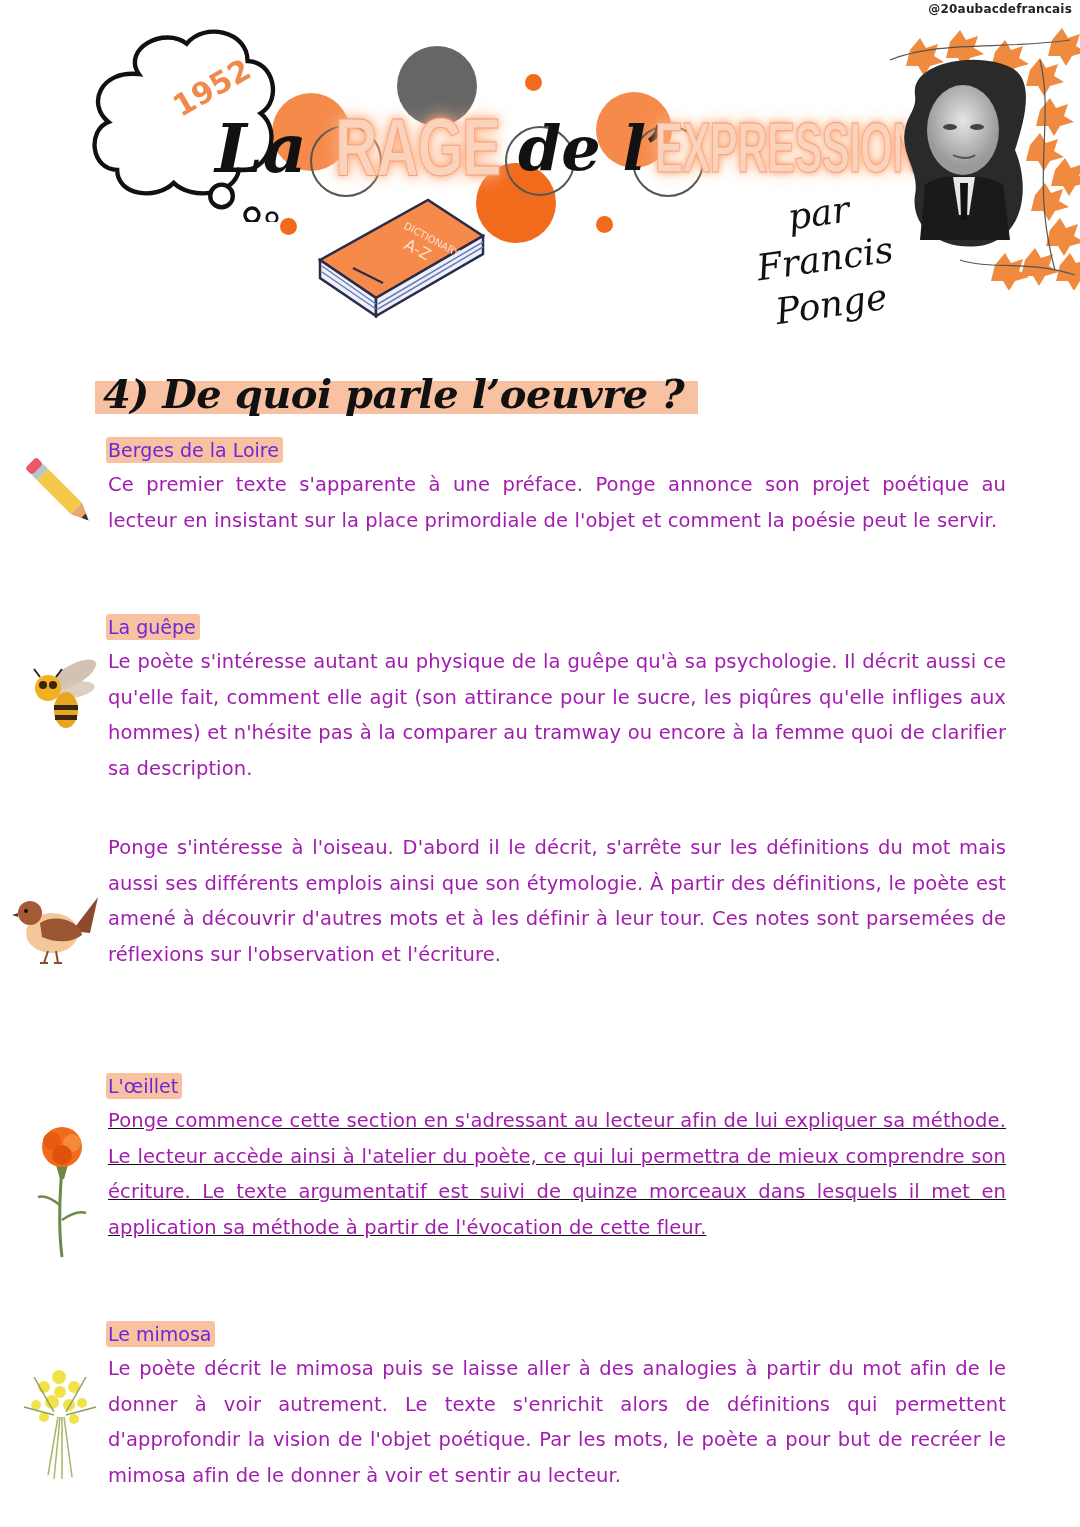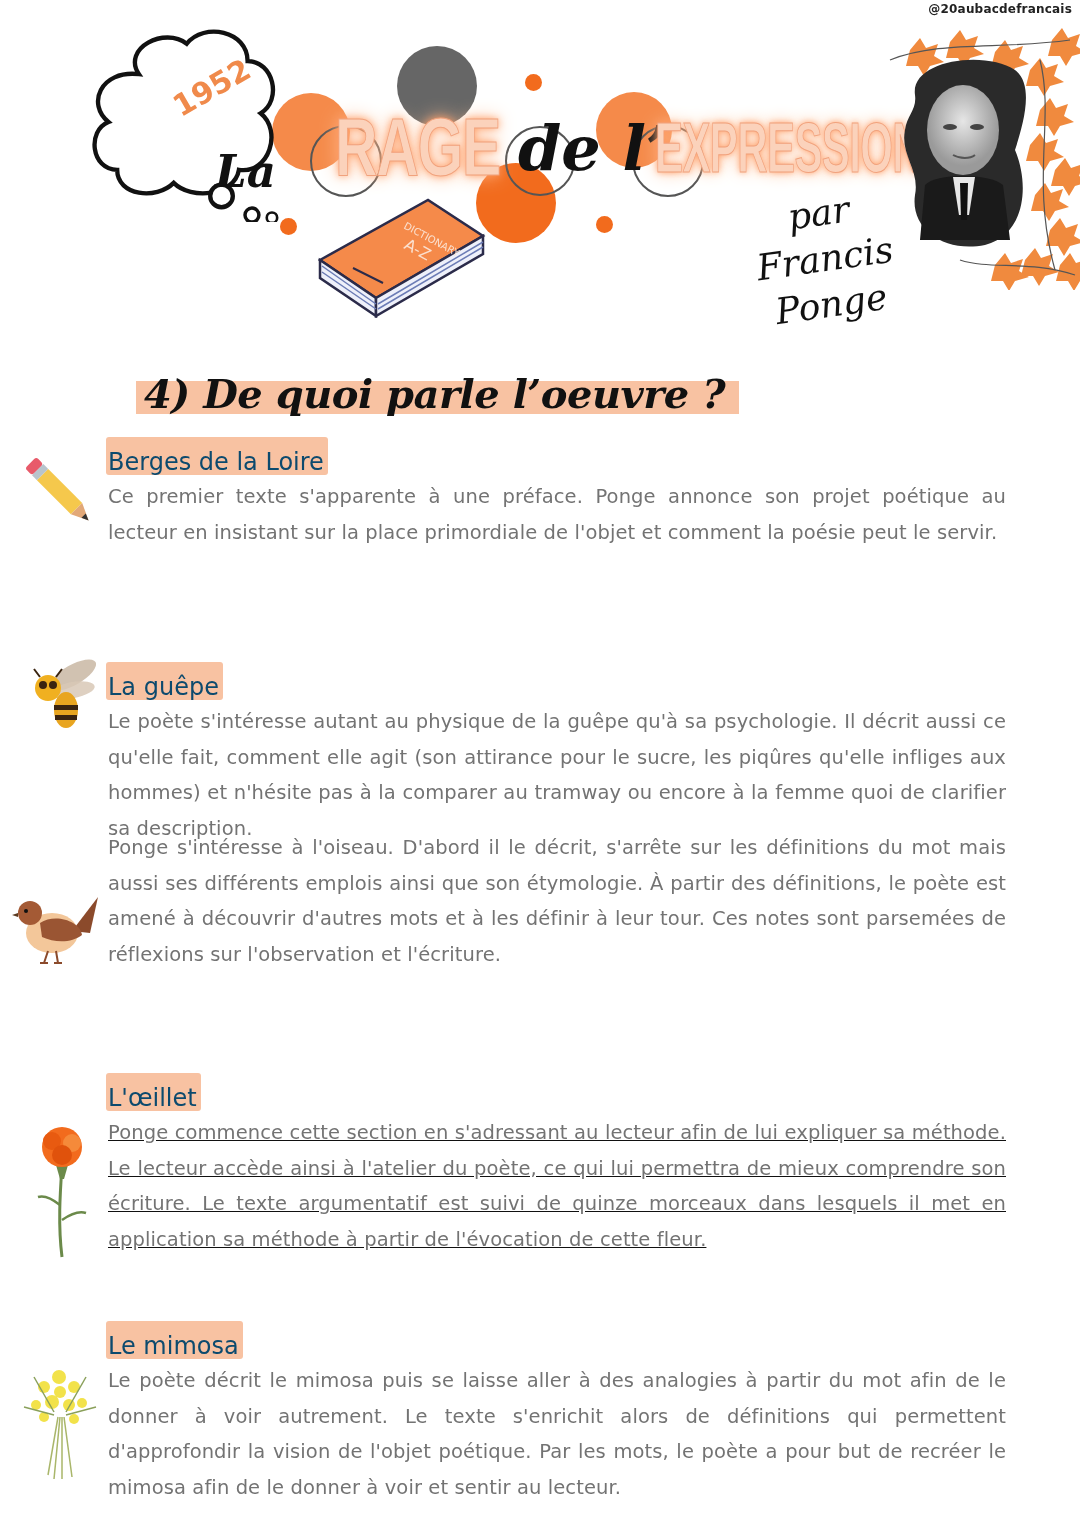--- a/index.html
+++ b/index.html
@@ -5,40 +5,40 @@
   * { box-sizing: border-box; margin: 0; padding: 0; }
   html, body { width: 1080px; height: 1527px; background: #ffffff; overflow: hidden; }
   body { position: relative; font-family: "DejaVu Sans", sans-serif; color: #111; }
 
   .handle { position: absolute; top: 2px; right: 8px; font-size: 12px; font-weight: bold; color: #222; letter-spacing: 0.2px; }
 
   
   .header { position: absolute; left: 0; top: 0; width: 1080px; height: 330px; }
   .cloud { position: absolute; left: 72px; top: 22px; width: 226px; height: 200px; }
   .year { position: absolute; left: 170px; top: 70px; font-size: 30px; font-weight: bold; color: #f08a4b; transform: rotate(-30deg); font-family: "DejaVu Sans", sans-serif; }
-  .title-la { position: absolute; left: 215px; top: 108px; font-size: 45px; font-weight: bold; color: #111; font-family: "DejaVu Serif", serif; font-style: italic; margin-top: 37px; }
+  .title-la { position: absolute; left: 215px; top: 108px; font-size: 68px; font-weight: bold; color: #111; font-family: "DejaVu Serif", serif; font-style: italic; }
   .title-de { position: absolute; left: 518px; top: 112px; font-size: 62px; font-weight: bold; color: #111; font-family: "DejaVu Serif", serif; font-style: italic; text-align: right; }
   .title-rage { position: absolute; left: 335px; top: 100px; font-size: 82px; font-family: "Liberation Sans", sans-serif; font-weight: bold; color: #fbd2bb; letter-spacing: -2px; transform: scaleX(0.72); transform-origin: left center; text-shadow: 0 0 10px #ff9a60, 0 0 22px #ffc09a; -webkit-text-stroke: 1px #f1a27d; }
   .title-expr { position: absolute; left: 655px; top: 108px; font-size: 70px; font-family: "Liberation Sans", sans-serif; font-weight: bold; color: #fbd2bb; letter-spacing: -1px; transform: scaleX(0.6); transform-origin: left center; text-shadow: 0 0 10px #ff9a60, 0 0 22px #ffc09a; -webkit-text-stroke: 1px #f1a27d; }
   .author { position: absolute; left: 740px; top: 190px; font-family: "DejaVu Serif", serif; font-style: italic; font-size: 36px; color: #111; line-height: 46px; text-align: center; width: 170px; transform: rotate(-8deg); }
 
   .dot { position: absolute; border-radius: 50%; }
   .ring { position: absolute; border-radius: 50%; border: 2px solid #555; }
 
   .book { position: absolute; left: 318px; top: 198px; width: 170px; height: 120px; }
   .portrait { position: absolute; left: 895px; top: 55px; width: 140px; height: 195px; }
   .ivy { position: absolute; left: 880px; top: 20px; width: 200px; height: 270px; }
 
   
-  .section-title-wrap { position: absolute; left: 95px; top: 370px; margin-left: 41px; }
+  .section-title-wrap { position: absolute; left: 95px; top: 370px; }
   .section-title { display: inline-block; font-family: "DejaVu Serif", serif; font-style: italic; font-weight: bold; font-size: 40px; color: #111; padding: 0 14px 2px 8px; background: linear-gradient(to bottom, transparent 22%, #f8c2a2 22%, #f8c2a2 90%, transparent 90%); letter-spacing: -0.5px; }
 
   .item { position: absolute; left: 108px; width: 898px; }
-  .item-title { display: inline-block; font-family: "DejaVu Sans", sans-serif; font-size: 24px; color: #0c4a6e; background: #f8c2a2; padding: 12px 4px 0 2px; border-radius: 3px; line-height: 26px; margin-left: -2px; }
-  .item-body { font-family: "DejaVu Sans", sans-serif; font-size: 19.5px; line-height: 35.5px; color: #737373; text-align: justify; margin-top: 4px; letter-spacing: 0.1px; }
+  .item-title { display: inline-block; font-family: "DejaVu Sans", sans-serif; font-size: 19px; color: #6d28d9; background: #f8c2a2; padding: 0 4px 0 2px; border-radius: 3px; line-height: 26px; margin-left: -2px; }
+  .item-body { font-family: "DejaVu Sans", sans-serif; font-size: 19.5px; line-height: 35.5px; color: #a21caf; text-align: justify; margin-top: 4px; letter-spacing: 0.1px; }
 
   .icon { position: absolute; }
 </style>
 </head>
 <body>
 
 <div class="handle">@20aubacdefrancais</div>
 
 <div class="header">
 
@@ -145,21 +145,21 @@
   <ellipse cx="55" cy="20" rx="26" ry="10" fill="#c9b7a3" opacity="0.85" transform="rotate(-30 55 20)"></ellipse>
   <ellipse cx="55" cy="35" rx="22" ry="8" fill="#d8c8b6" opacity="0.85" transform="rotate(-10 55 35)"></ellipse>
   <ellipse cx="48" cy="55" rx="12" ry="18" fill="#e8a520"></ellipse>
   <rect x="36" y="50" width="24" height="5" fill="#3a2410"></rect>
   <rect x="37" y="60" width="22" height="5" fill="#3a2410"></rect>
   <circle cx="30" cy="33" r="13" fill="#f0b020"></circle>
   <circle cx="25" cy="30" r="4" fill="#3a2410"></circle>
   <circle cx="35" cy="30" r="4" fill="#3a2410"></circle>
   <path d="M22,22 L16,14 M38,22 L44,14" stroke="#3a2410" stroke-width="2"></path>
 </svg>
-<div class="item" style="top:614px;margin-top:48px;">
+<div class="item" style="top:614px;">
   <div class="item-title">La guêpe</div>
   <p class="item-body">Le poète s'intéresse autant au physique de la guêpe qu'à sa psychologie. Il décrit aussi ce qu'elle fait, comment elle agit (son attirance pour le sucre, les piqûres qu'elle infliges aux hommes) et n'hésite pas à la comparer au tramway ou encore à la femme quoi de clarifier sa description.</p>
 </div>
 
 <svg class="icon" style="left:10px;top:893px;width:92px;height:72px;" viewBox="0 0 92 72">
   <polygon points="62,38 88,4 80,40" fill="#8b4a2b"></polygon>
   <ellipse cx="42" cy="40" rx="26" ry="20" fill="#f3c79a"></ellipse>
   <path d="M30,30 C45,20 70,28 72,42 C62,50 45,50 32,44 Z" fill="#9a5533"></path>
   <circle cx="20" cy="20" r="12" fill="#a45a35"></circle>
   <polygon points="8,20 2,22 8,24" fill="#5a3a20"></polygon>

